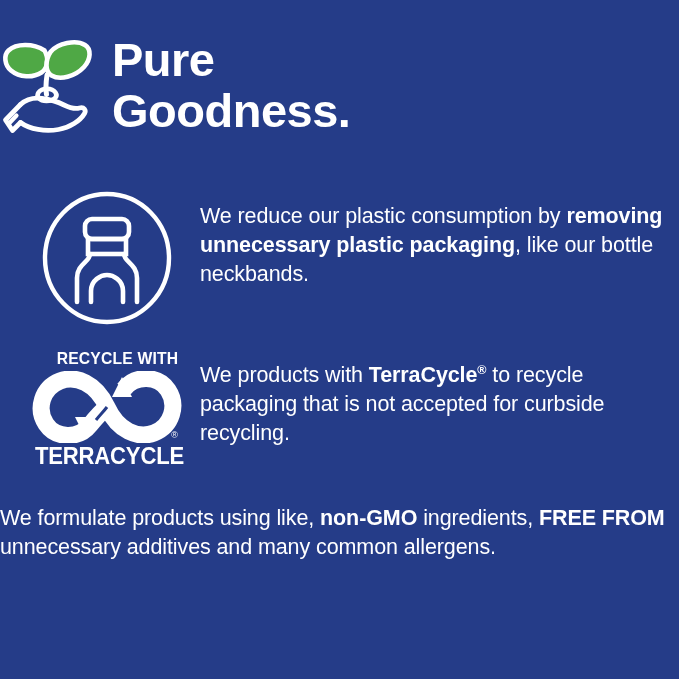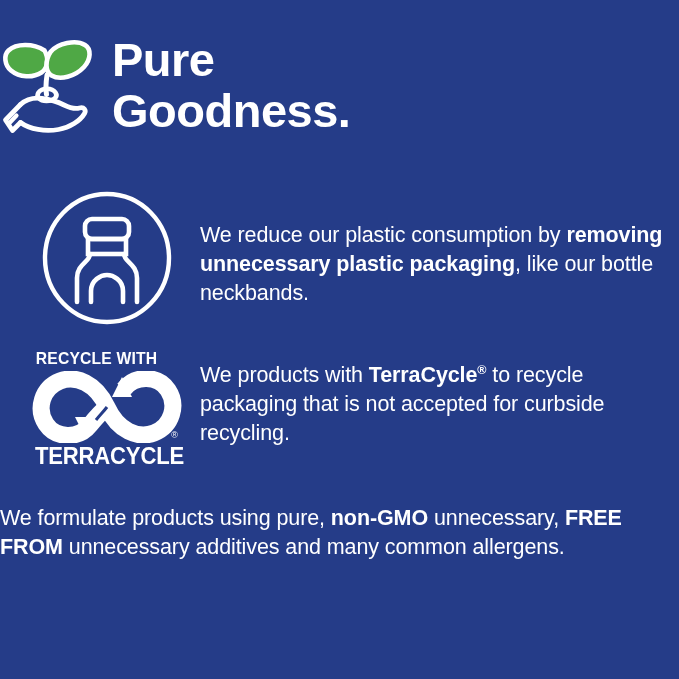--- a/index.html
+++ b/index.html
@@ -54,21 +54,21 @@
   }
 
   
   .row {
     position: absolute;
     left: 0;
     width: 679px;
     display: flex;
     align-items: flex-start;
   }
-  .row-1 { top: 190px; align-items: center; }
+  .row-1 { top: 190px; }
   .row-2 { top: 347px; }
   .row-3 { top: 494px; }
 
   .icon-cell {
     width: 200px;
     flex: 0 0 200px;
     display: flex;
     justify-content: center;
     align-items: flex-start;
     padding-left: 14px;
@@ -93,21 +93,21 @@
   }
   .copy-cell sup {
     font-size: 0.58em;
     vertical-align: super;
     line-height: 0;
   }
 
   
   .tc-lockup {
     width: 150px;
-    text-align: left;
+    text-align: right;
     color: #ffffff;
     padding-top: 2px;
   }
   .tc-top {
     font-size: 16.5px;
     font-weight: bold;
     letter-spacing: 0.2px;
     line-height: 19px;
     font-stretch: condensed;
     transform: scaleX(0.95);
@@ -210,17 +210,17 @@
         <div class="tc-bottom">TERRACYCLE</div>
       </div>
     </div>
     <div class="copy-cell">
       <span>We products with </span><b>TerraCycle</b><b><sup>®</sup></b><span> to recycle packaging that is not accepted for curbside recycling.</span>
     </div>
   </div>
 
   <div class="row row-3">
     <div class="copy-cell">
-      <span>We formulate products using pure, </span><b>non-GMO</b><span> unnecessary, </span><b>FREE FROM</b><span> unnecessary additives and many common allergens.</span>
+      <span>We formulate products using like, </span><b>non-GMO</b><span> ingredients, </span><b>FREE FROM</b><span> unnecessary additives and many common allergens.</span>
     </div>
   </div>
 
 </div>
 
 </body></html>

